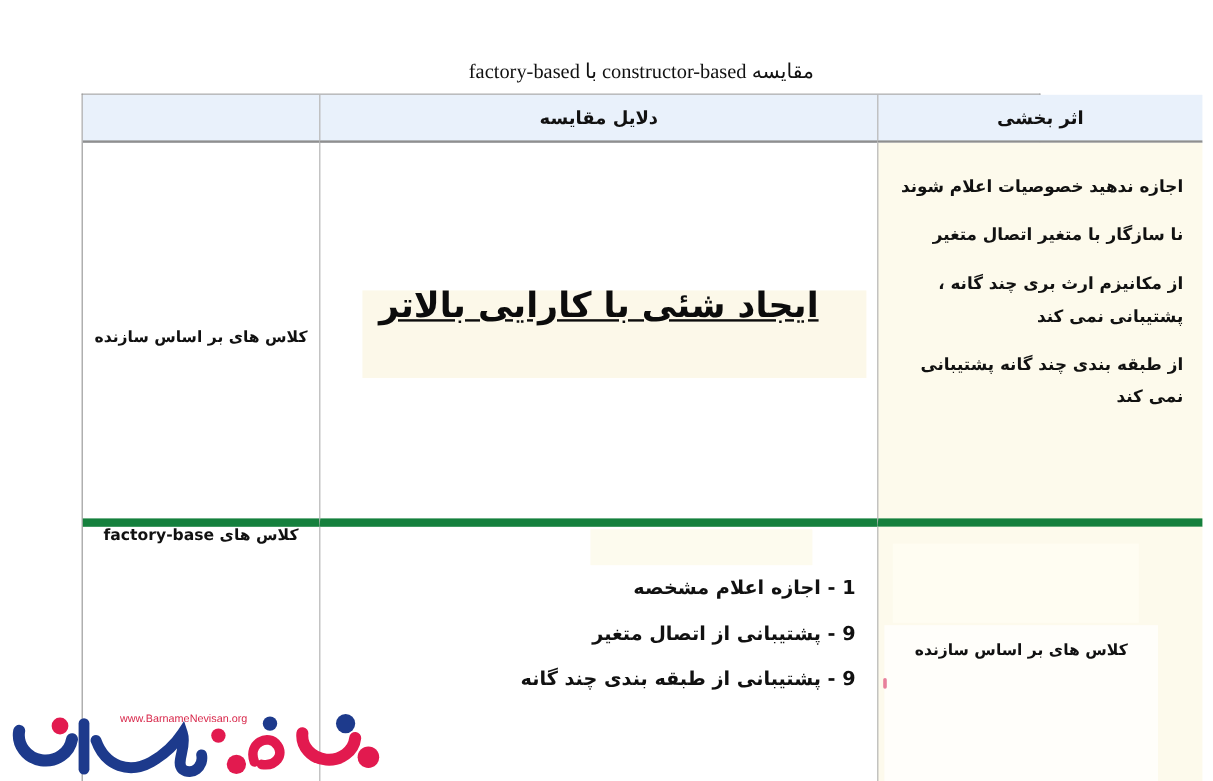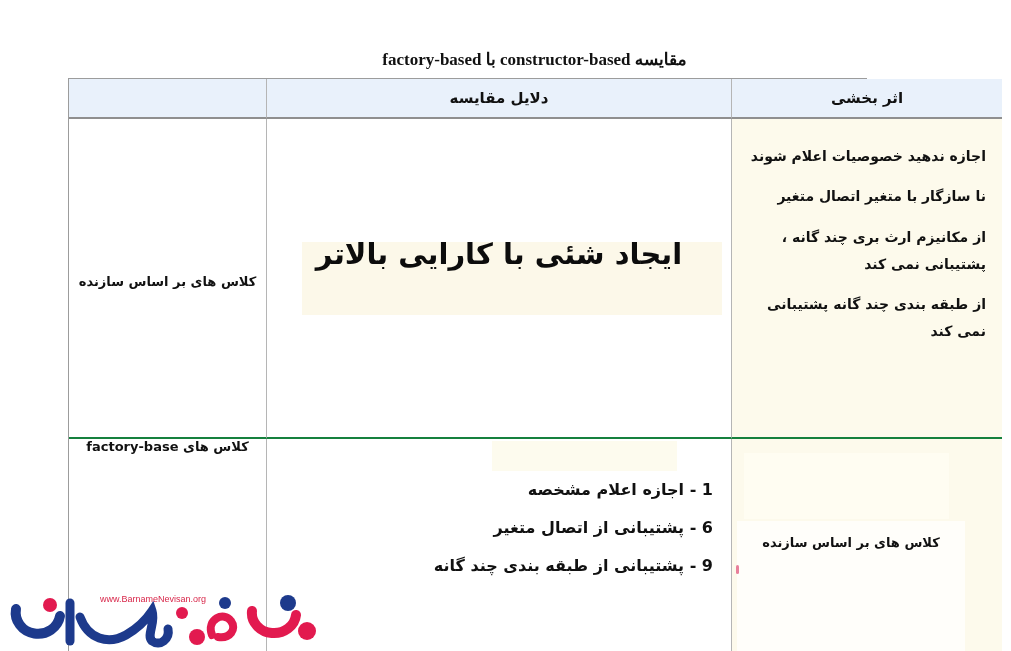--- a/index.html
+++ b/index.html
@@ -3,42 +3,42 @@
 <meta charset="utf-8">
 <style>
   html,body{margin:0;padding:0;width:1011px;height:651px;overflow:hidden;background:#ffffff;}
   body{font-family:"DejaVu Sans","Liberation Sans",sans-serif;color:#111;position:relative;}
   .page{position:absolute;inset:0;background:#fff;}
 
   .title{
     position:absolute;left:68px;top:49px;width:933px;
     text-align:center;direction:rtl;
     font-family:"Liberation Serif","DejaVu Serif",serif;
-    font-weight:bold;font-size:17px;color:#111;
+    font-weight:normal;font-size:17px;color:#111;
   }
 
   .tbl{
     position:absolute;left:68px;top:78px;width:799px;height:573px;
     display:grid;grid-template-columns:197px 465px 271px;grid-template-rows:40px 320px 213px;
     border:1px solid #9c9c9c;border-bottom:none;box-sizing:border-box;background:#fff;
   }
   .cell{position:relative;box-sizing:border-box;direction:rtl;border-left:1px solid #b5b5b5;}
   .col1{border-left:none;}
   .hdr{background:#e9f1fb;display:flex;align-items:center;justify-content:center;
        font-weight:bold;font-size:15px;border-bottom:2px solid #8f8f8f;}
-  .row1{border-bottom:2px solid #15803d;}
+  .row1{border-bottom:7px solid #15803d;}
   .cream{background:#fdfaec;}
 
   .label-cell{display:flex;align-items:flex-start;justify-content:center;
       font-weight:bold;font-size:13px;text-align:center;}
   .r1c1{padding-top:155px;}
   .r2c1{}
 
   .big-reason{position:absolute;top:118px;left:0;right:0;text-align:center;
-      font-weight:bold;font-size:29px;color:#0c0c0c;z-index:2;}
+      font-weight:bold;font-size:29px;color:#0c0c0c;z-index:2;text-decoration:underline;}
   .patch{position:absolute;z-index:1;}
   .patch-r1c2{left:35px;top:123px;width:420px;height:73px;background:#fcf8e9;}
   .patch-r2c2{left:225px;top:2px;width:185px;height:30px;background:#fdfbee;}
   .patch-r2c3-a{left:12px;top:14px;width:205px;height:66px;background:#fffdf2;}
   .patch-r2c3-b{left:5px;top:82px;width:228px;height:131px;background:#fffefa;
       text-align:center;font-weight:bold;font-size:13px;box-sizing:border-box;padding-top:14px;z-index:2;}
 
   .effects{padding:24px 16px 0 10px;font-weight:bold;font-size:14px;line-height:1.95;text-align:right;}
   .effects p{margin:0 0 13px 0;}
 
@@ -80,21 +80,21 @@
     </div>
 
     <div class="cell col1 label-cell r2c1">
       <span>کلاس های factory-base</span>
     </div>
 
     <div class="cell">
       <div class="patch patch-r2c2"></div>
       <div class="reasons-list">
         <div class="li">1 - اجازه اعلام مشخصه</div>
-        <div class="li">6 - پشتیبانی از اتصال متغیر</div>
+        <div class="li">9 - پشتیبانی از اتصال متغیر</div>
         <div class="li">9 - پشتیبانی از طبقه بندی چند گانه</div>
       </div>
     </div>
 
     <div class="cell cream">
       <div class="patch patch-r2c3-a"></div>
       <div class="patch patch-r2c3-b">
         <span>کلاس های بر اساس سازنده</span>
       </div>
       <div class="pink-mark"></div>

